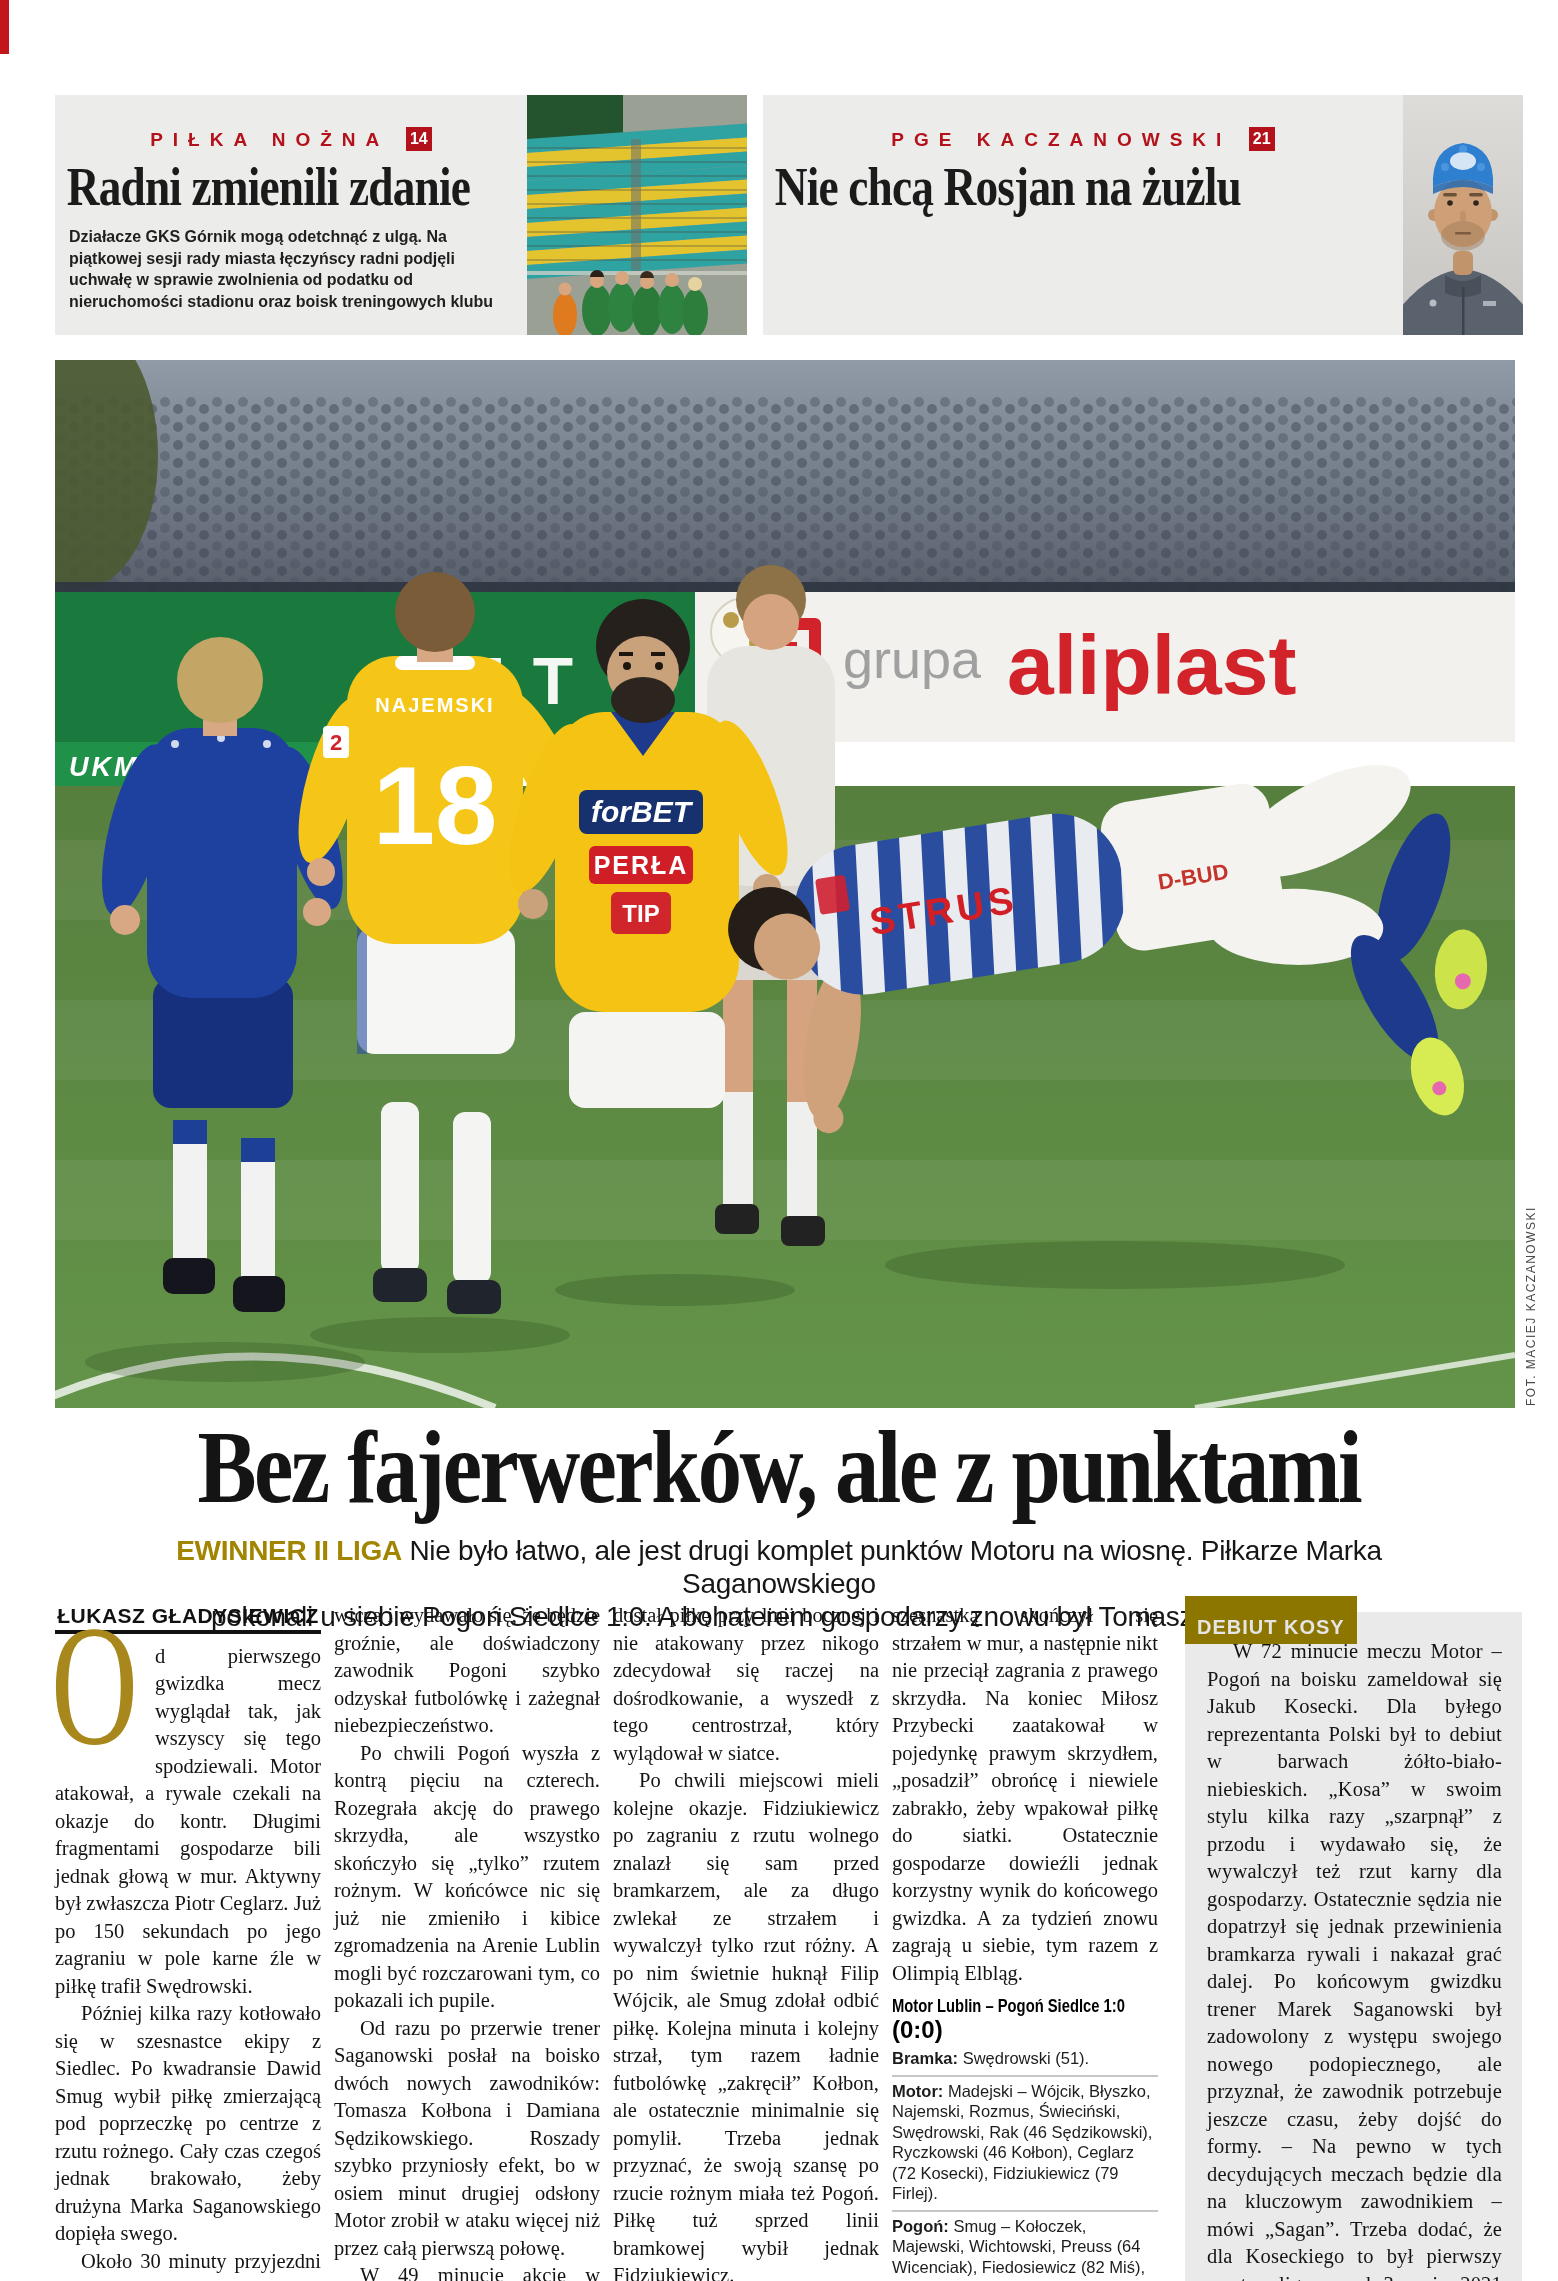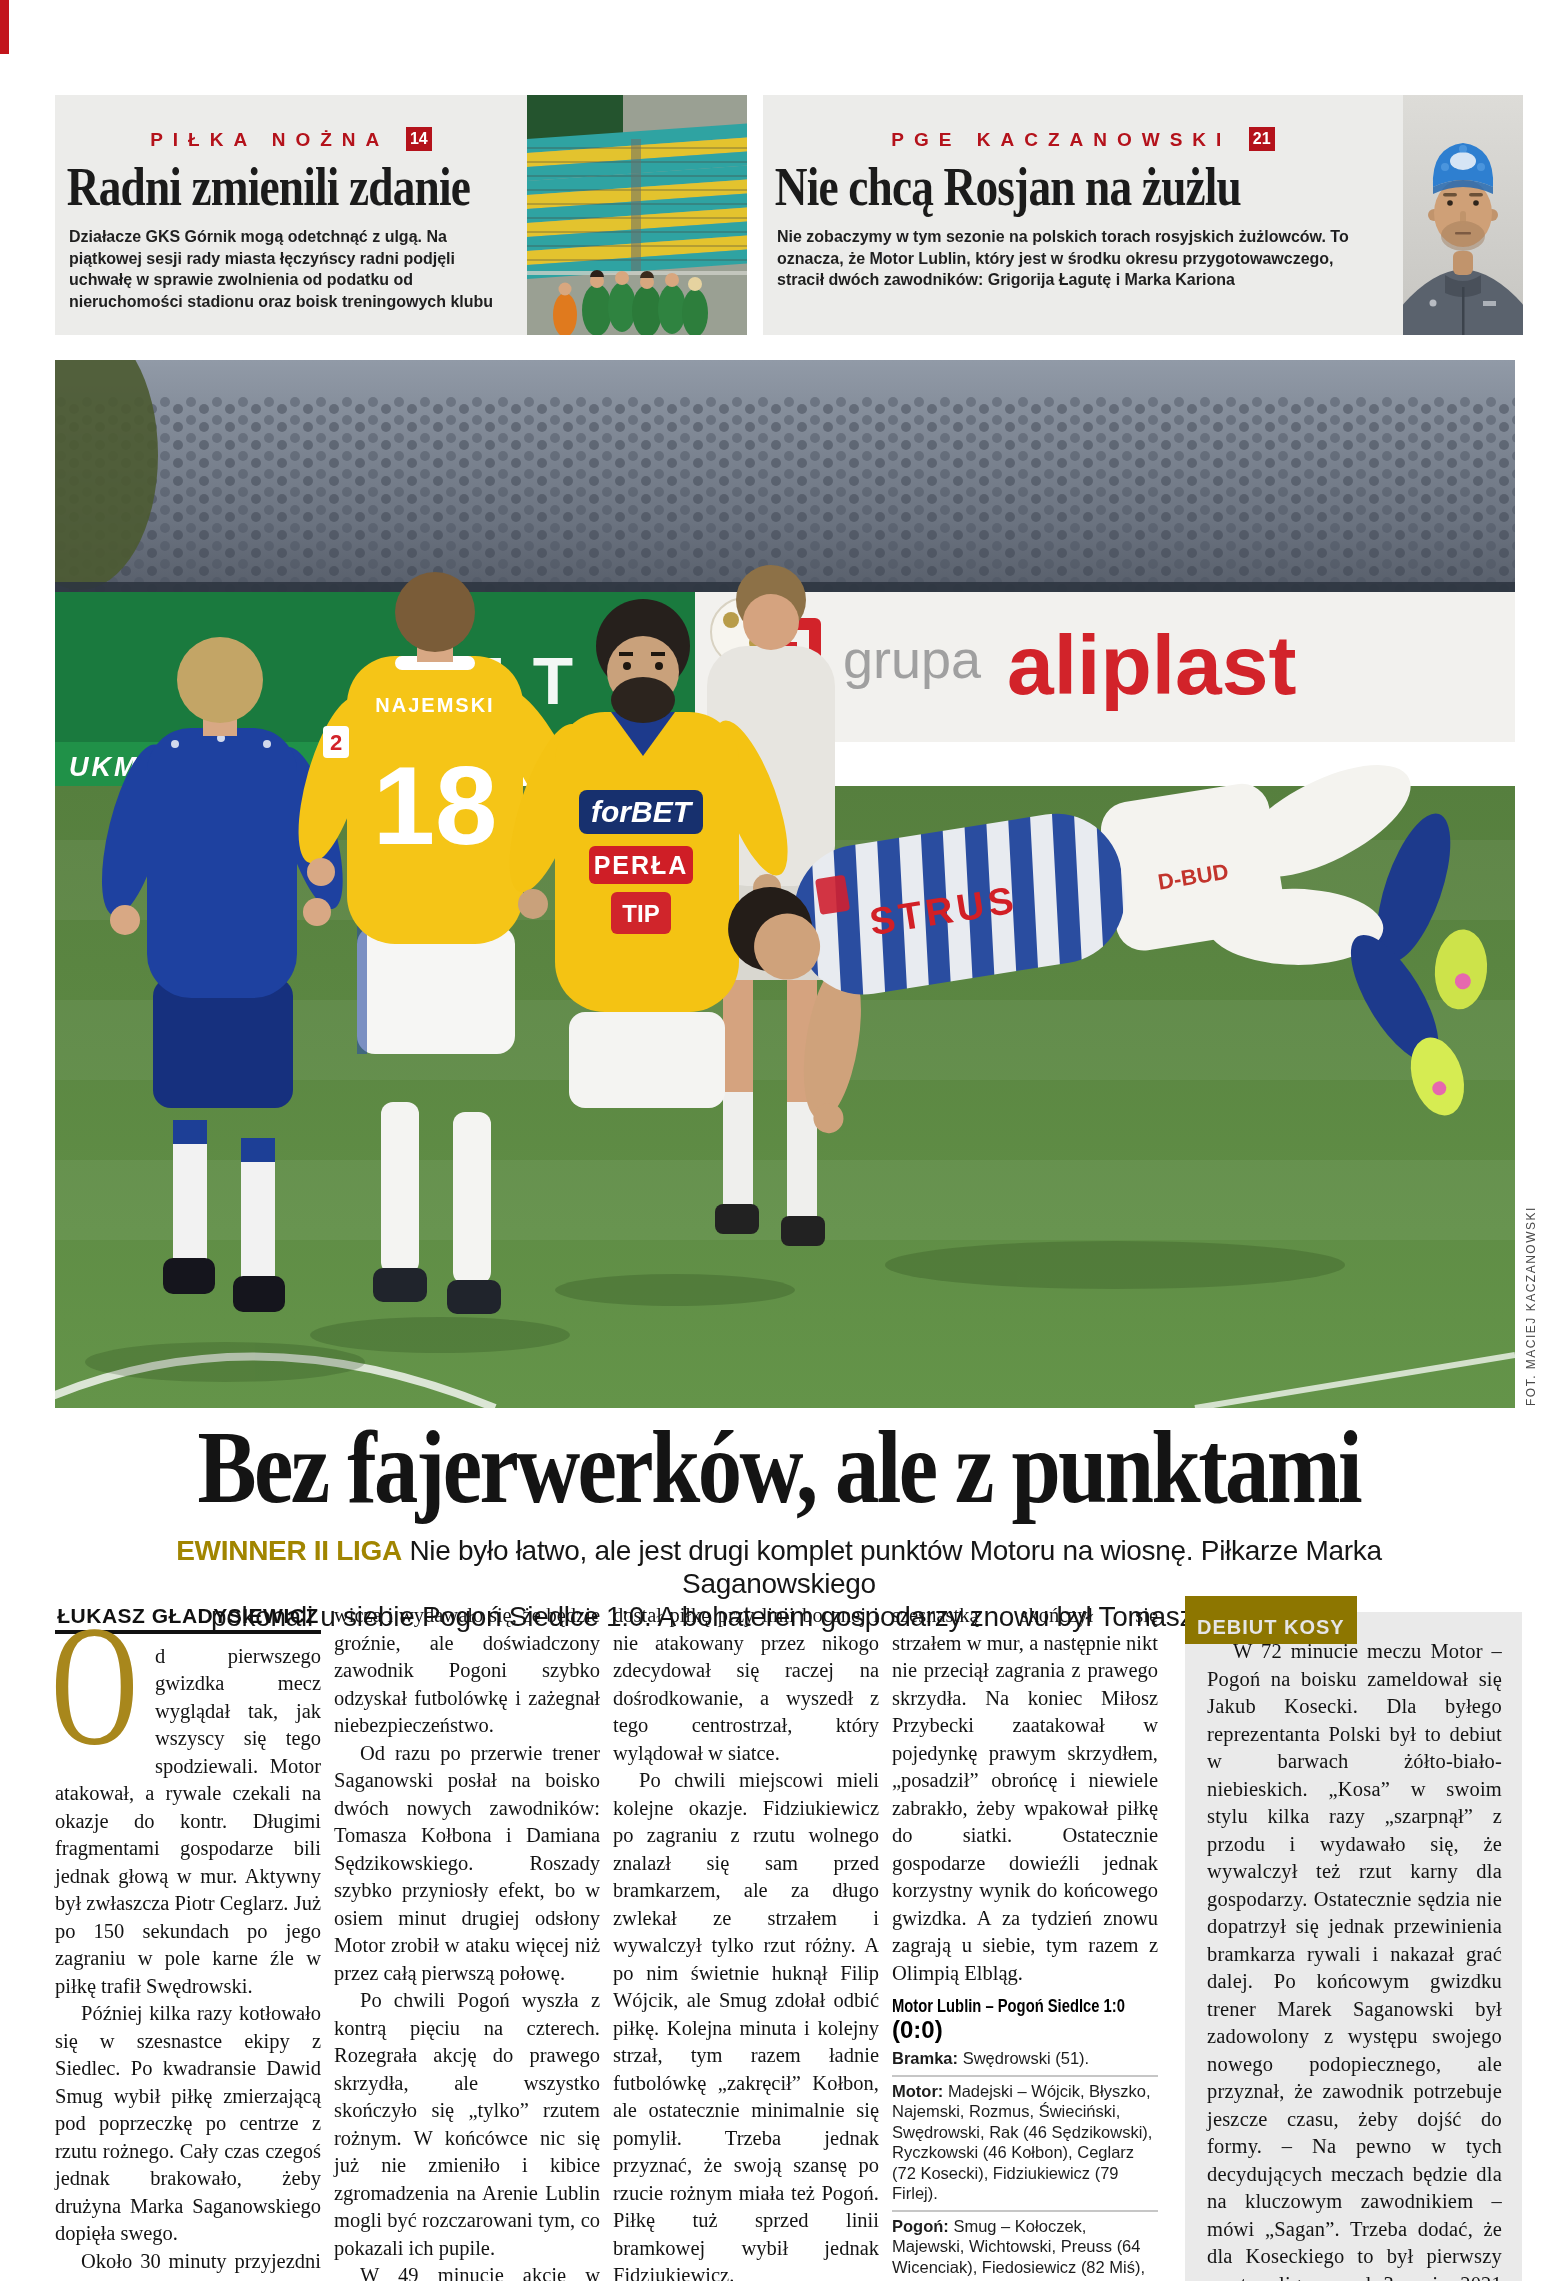--- a/index.html
+++ b/index.html
@@ -123,21 +123,20 @@
         <circle cx="168" cy="189" r="7" fill="#e6d3a0"></circle>
     </g>
   </svg>
 
   <div class="topbox right">
     <div class="kicker">
       <span>PGE KACZANOWSKI</span>
       <span class="badge">21</span>
     </div>
     <div class="box-headline">Nie chcą Rosjan na żużlu</div>
-    <div class="box-body">Nie zobaczymy w tym sezonie na polskich torach rosyjskich żużlowców. To oznacza, że Motor Lublin, który jest w środku okresu przygotowawczego, stracił dwóch zawodników: Grigorija Łagutę i Marka Kariona</div>
   </div>
 
   <svg class="top-portrait" viewBox="0 0 120 240">
     <defs>
       <linearGradient id="gPort" x1="0" y1="0" x2="0" y2="1">
         <stop offset="0" stop-color="#dddcd8"></stop>
           <stop offset="1" stop-color="#c6c5c1"></stop>
       </linearGradient>
     </defs>
     <rect width="120" height="240" fill="url(#gPort)"></rect>
@@ -342,22 +341,22 @@
   <div class="col" id="col1" style="position:absolute;">
     <div class="byline">ŁUKASZ GŁADYSIEWICZ</div>
     <span class="dropcap">O</span>
     <p class="flush"><span class="dropcap-spacer"></span><span>d pierwszego gwizdka mecz wyglądał tak, jak wszyscy się tego spodziewali. Motor atakował, a rywale czekali na okazje do kontr. Długimi fragmentami gospodarze bili jednak głową w mur. Aktywny był zwłaszcza Piotr Ceglarz. Już po 150 sekundach po jego zagraniu w pole karne źle w piłkę trafił Swędrowski.</span></p>
     <p>Później kilka razy kotłowało się w szesnastce ekipy z Siedlec. Po kwadransie Dawid Smug wybił piłkę zmierzającą pod poprzeczkę po centrze z rzutu rożnego. Cały czas czegoś jednak brakowało, żeby drużyna Marka Saganowskiego dopięła swego.</p>
     <p>Około 30 minuty przyjezdni zaczęli coraz dłużej utrzymywać się przy piłce. Ich ataki kończyły się jednak przeważnie przed polem karnym żółto-biało-niebieskich. Niedługo później w szesnastce gości zrobiło się małe zamieszanie. Wojciech Trochim stracił piłkę na rzecz Michała Fidziukie-</p>
   </div>
 
   <div class="col" id="col2">
     <p class="flush">wicza i wydawało się, że będzie groźnie, ale doświadczony zawodnik Pogoni szybko odzyskał futbolówkę i zażegnał niebezpieczeństwo.</p>
+    <p>Po chwili Pogoń wyszła z kontrą pięciu na czterech. Rozegrała akcję do prawego skrzydła, ale wszystko skończyło się „tylko” rzutem rożnym. W końcówce nic się już nie zmieniło i kibice zgromadzenia na Arenie Lublin mogli być rozczarowani tym, co pokazali ich pupile.</p>
     <p>Od razu po przerwie trener Saganowski posłał na boisko dwóch nowych zawodników: Tomasza Kołbona i Damiana Sędzikowskiego. Roszady szybko przyniosły efekt, bo w osiem minut drugiej odsłony Motor zrobił w ataku więcej niż przez całą pierwszą połowę.</p>
-    <p>Po chwili Pogoń wyszła z kontrą pięciu na czterech. Rozegrała akcję do prawego skrzydła, ale wszystko skończyło się „tylko” rzutem rożnym. W końcówce nic się już nie zmieniło i kibice zgromadzenia na Arenie Lublin mogli być rozczarowani tym, co pokazali ich pupile.</p>
     <p>W 49 minucie akcję w pojedynkę wyprowadził Cezary Demianiuk i zakończył niezłym i mocnym uderzeniem, ale prosto w Madejskiego. 120 sekund później zupełnie niespodziewanie zrobiło się 1:0. Swędrowki</p>
   </div>
 
   <div class="col" id="col3">
     <p class="flush">dostał piłkę przy linii bocznej i nie atakowany przez nikogo zdecydował się raczej na dośrodkowanie, a wyszedł z tego centrostrzał, który wylądował w siatce.</p>
     <p>Po chwili miejscowi mieli kolejne okazje. Fidziukiewicz po zagraniu z rzutu wolnego znalazł się sam przed bramkarzem, ale za długo zwlekał ze strzałem i wywalczył tylko rzut różny. A po nim świetnie huknął Filip Wójcik, ale Smug zdołał odbić piłkę. Kolejna minuta i kolejny strzał, tym razem ładnie futbolówkę „zakręcił” Kołbon, ale ostatecznie minimalnie się pomylił. Trzeba jednak przyznać, że swoją szansę po rzucie rożnym miała też Pogoń. Piłkę tuż sprzed linii bramkowej wybił jednak Fidziukiewicz.</p>
 
   </div>
 
   <div class="col" id="col4">

